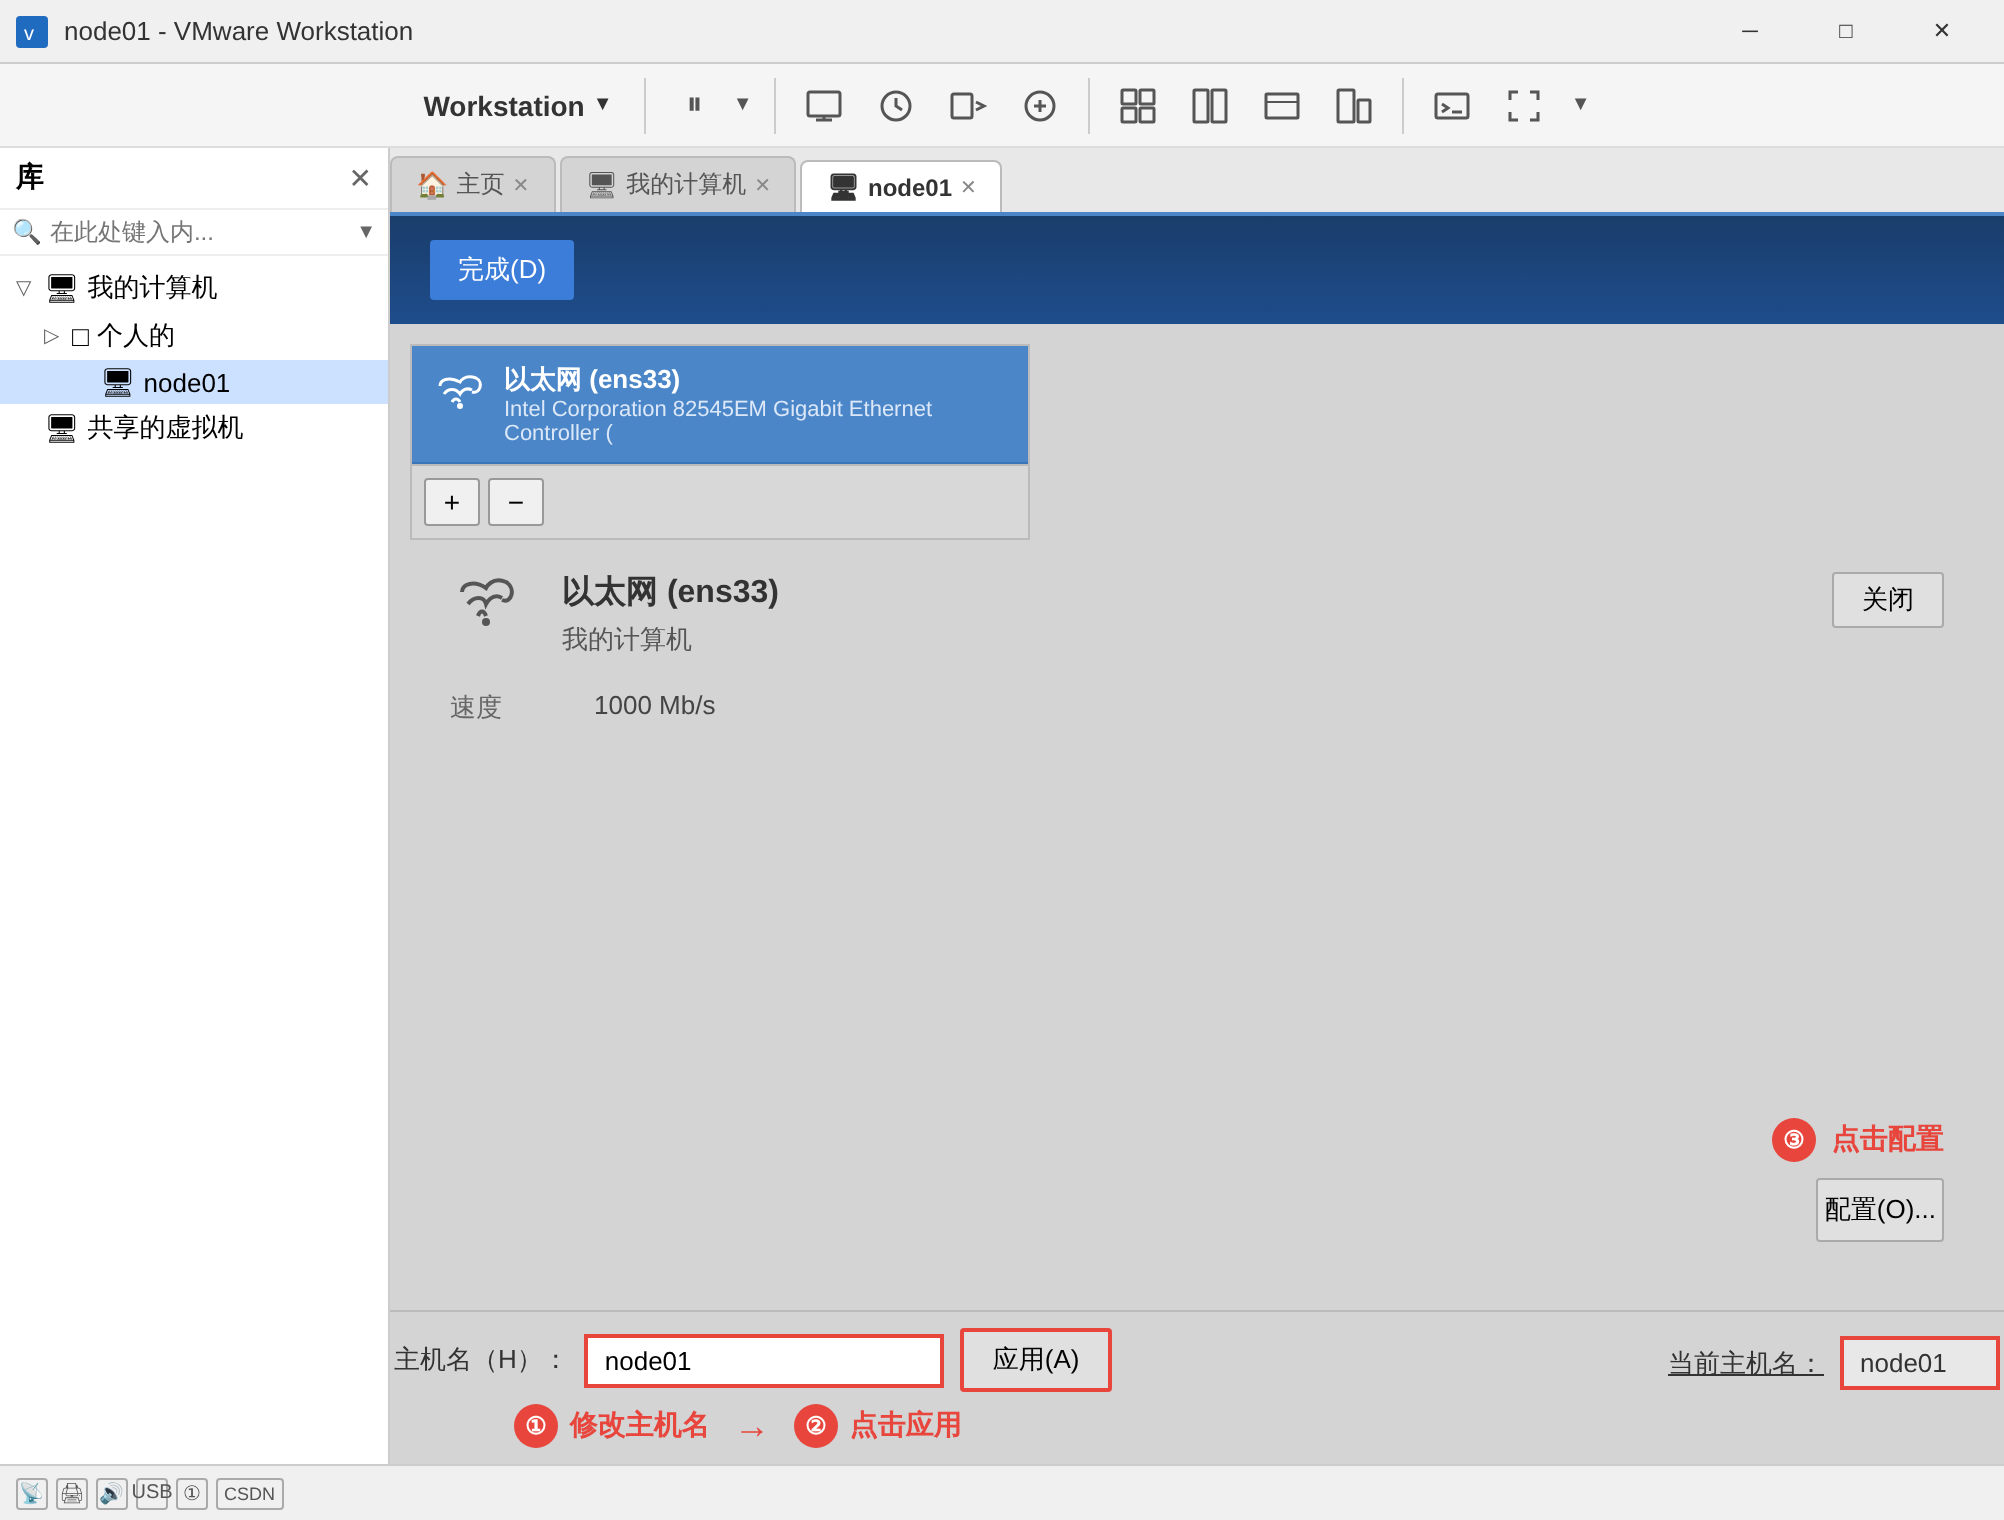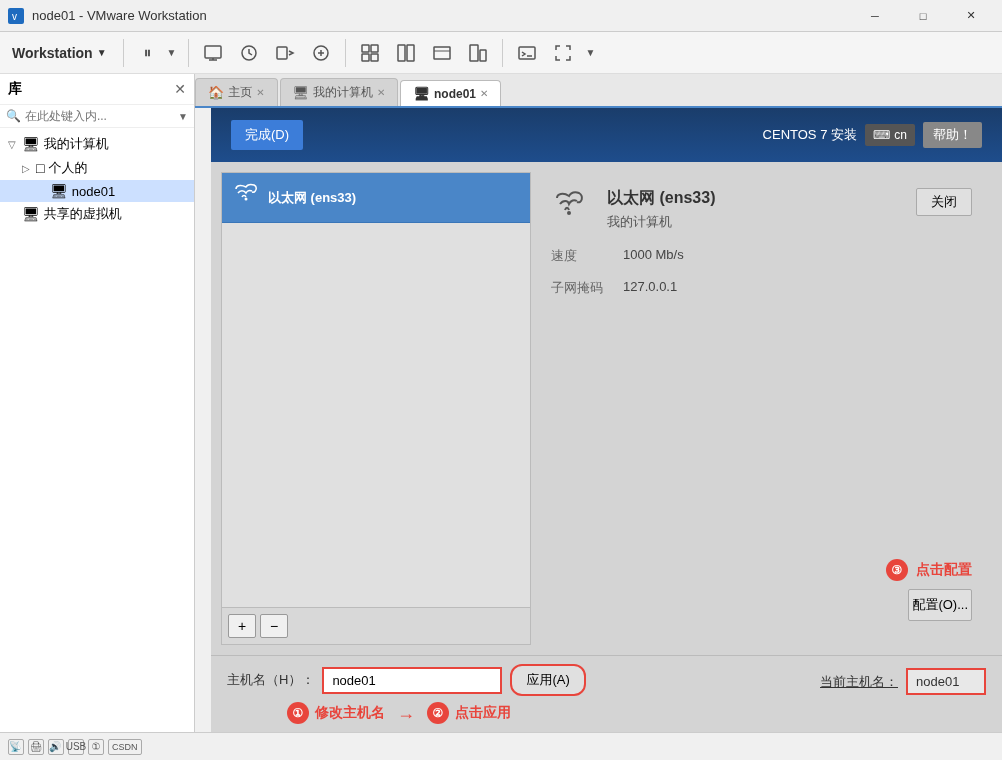--- a/index.html
+++ b/index.html
@@ -37,20 +37,21 @@
 
     
     .menu-bar {
       background: #f5f5f5;
       height: 42px;
       display: flex;
       align-items: center;
       padding: 0 4px;
       border-bottom: 1px solid #ddd;
       gap: 4px;
+      justify-content: center;
     }
     .menu-workstation {
       display: flex; align-items: center; gap: 4px;
       padding: 4px 8px;
       cursor: pointer;
       font-size: 14px; font-weight: bold; color: #333;
       border-radius: 3px;
     }
     .menu-dropdown-arrow { font-size: 10px; }
     .toolbar-separator { width: 1px; height: 28px; background: #ccc; margin: 0 4px; }
@@ -143,21 +144,20 @@
     }
     .tab-icon { font-size: 13px; }
 
     
     .page-content {
       flex: 1;
       background: #c4b5fd;
       display: flex;
       flex-direction: column;
       overflow: hidden;
-      margin-left: 16px;
     }
 
     
     .network-dialog {
       flex: 1;
       display: flex;
       flex-direction: column;
     }
     .dialog-header {
       background: linear-gradient(to bottom, #1a3d6b 0%, #1e4d8c 100%);
@@ -290,21 +290,21 @@
       background: #e8453c;
       color: white;
       display: flex; align-items: center; justify-content: center;
       font-size: 12px; font-weight: bold;
       flex-shrink: 0;
     }
 
     
     .hostname-bar {
       background: #d4d4d4;
-      padding: 8px 16px;
+      padding: 8px 2px;
       display: flex;
       align-items: center;
       gap: 8px;
       border-top: 1px solid #bbb;
       position: relative;
     }
     .hostname-label { font-size: 13px; color: #333; }
     .hostname-input {
       border: 2px solid #e8453c;
       padding: 4px 8px;
@@ -312,21 +312,21 @@
       width: 180px;
       font-family: inherit;
       outline: none;
     }
     .apply-btn {
       background: #e0e0e0;
       border: 2px solid #e8453c;
       padding: 5px 14px;
       font-size: 13px;
       cursor: pointer;
-      border-radius: 12px;
+      border-radius: 2px;
       font-family: inherit;
     }
     .current-hostname-label { font-size: 13px; color: #333; margin-left: auto; text-decoration: underline; }
     .current-hostname-value {
       border: 2px solid #e8453c;
       padding: 4px 8px;
       font-size: 13px;
       background: #e8e8e8;
       color: #333;
       min-width: 80px;
@@ -348,20 +348,21 @@
       display: flex; gap: 4px; align-items: center;
     }
     .status-icon {
       width: 16px; height: 16px;
       border: 1px solid #aaa; border-radius: 2px;
       display: flex; align-items: center; justify-content: center;
       font-size: 10px; color: #555;
     }
     .relative-container {
       position: relative;
+      flex-direction: column;
     }
   </style>
 </head>
 <body>
 
 <div class="title-bar">
   <div class="title-bar-left">
     <div class="title-bar-icon">
       <svg width="12" height="12" viewBox="0 0 12 12">
           <rect width="12" height="12" fill="#1e6bbf" rx="1"></rect>
@@ -514,44 +515,37 @@
         <span>node01</span>
         <button class="tab-close">✕</button>
       </div>
     </div>
 
     <div class="page-content">
       <div class="network-dialog">
 
         <div class="dialog-header">
           <button class="dialog-done-btn">完成(D)</button>
-          <div class="dialog-header-right">
-            <span class="dialog-centos-label">CENTOS 7 安装</span>
-            <button class="keyboard-btn">
-              <span>⌨</span>
-              <span>cn</span>
-            </button>
-            <button class="help-btn">帮助！</button>
-          </div>
         </div>
 
         <div class="dialog-body relative-container">
 
           <div class="network-list">
             <div class="network-list-item active">
               <div class="network-item-icon">
                 <svg width="28" height="28" viewBox="0 0 28 28">
                   <path d="M4 8 C4 5 8 3 14 6 C14 6 16 2 22 4 C26 6 24 12 20 11" fill="none" stroke="white" stroke-width="1.5"></path>
                   <path d="M6 12 C8 9 12 9 14 12 C14 12 16 8 20 10" fill="none" stroke="white" stroke-width="1.5"></path>
                   <path d="M10 16 C11 14 13 14 14 16" fill="none" stroke="white" stroke-width="1.5"></path>
                   <circle cx="14" cy="18" r="1.5" fill="white"></circle>
                 </svg>
               </div>
               <div class="network-item-info">
                 <div class="network-item-name">以太网 (ens33)</div>
+                <div class="network-item-desc">Intel Corporation 82545EM Gigabit Ethernet Controller (</div>
               </div>
             </div>
             <div class="network-list-empty"></div>
             <div class="network-list-actions">
               <button class="list-action-btn">+</button>
               <button class="list-action-btn">−</button>
             </div>
           </div>
 
           <div class="network-details">
@@ -569,24 +563,20 @@
                   <div class="detail-section-title">以太网 (ens33)</div>
                   <div class="detail-status">我的计算机</div>
                 </div>
               </div>
               <button class="detail-close-btn">关闭</button>
             </div>
             <div class="detail-row">
               <span class="detail-label">速度</span>
               <span>1000 Mb/s</span>
             </div>
-            <div class="detail-row">
-              <span class="detail-label">子网掩码</span>
-              <span>127.0.0.1</span>
-            </div>
             <div style="flex:1"></div>
 
             <div style="position:relative;align-self:flex-end;display:flex;flex-direction:column;align-items:flex-end;gap:8px;margin-bottom:8px">
               <div style="display:flex;align-items:center;gap:8px">
                 <div class="hint-circle">③</div>
                 <span style="color:#e8453c;font-size:14px;font-weight:bold;">点击配置</span>
               </div>
               <button class="config-btn">配置(O)...</button>
             </div>
           </div>

